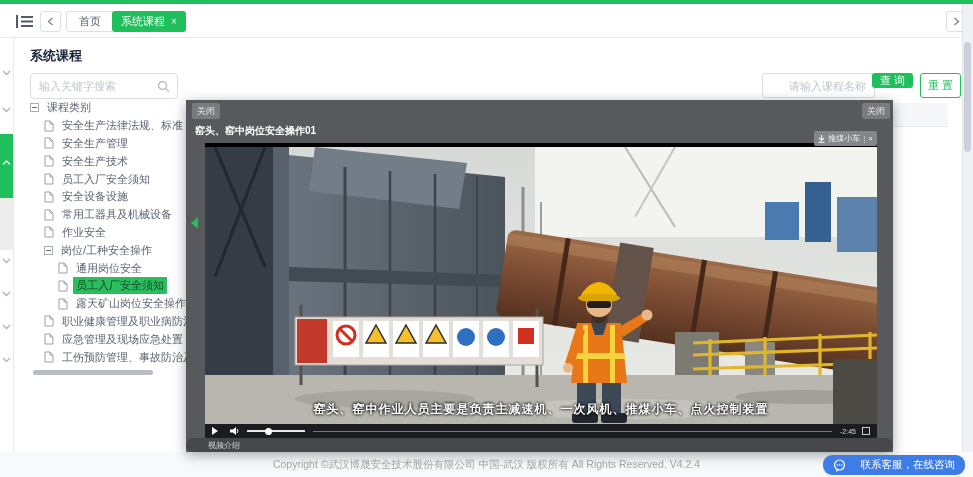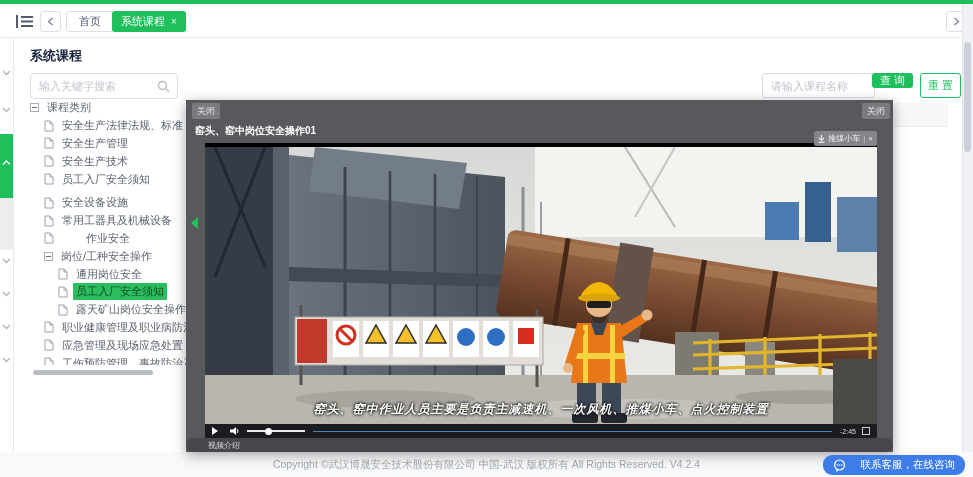--- a/index.html
+++ b/index.html
@@ -44,21 +44,21 @@
   .expander { width:9px; height:9px; border:1px solid #a8adb5; background:#fff; position:relative;
       margin-right:5px; flex:none; }
   .expander::after { content:""; position:absolute; left:1px; right:1px; top:3px; border-top:1px solid #6a6f76; }
   .doc-ic { width:10px; height:12px; margin-right:5px; flex:none; }
   #tree-hscroll { left:33px; top:370px; width:120px; height:5px; background:#b9bcc2; border-radius:3px; }
   #panel-handle { left:191px; top:217px; width:0; height:0; border-top:6px solid transparent;
       border-bottom:6px solid transparent; border-right:7px solid #1fbf5c; z-index:40; }
 
   
   #filter-input { left:762px; top:73px; width:113px; height:25px; border:1px solid #dcdee2; border-radius:3px;
-      font-size:11px; color:#606266; padding:0 8px; outline:none; font-family:inherit; }
+      font-size:11px; color:#606266; padding:0 8px; outline:none; font-family:inherit;text-align:right; }
   #filter-input::placeholder { color:#c0c4cc; }
   #query-btn { left:872px; top:73px; width:41px; height:15px; background:#1fbf5c; border:0; border-radius:3px;
       color:#fff; font-size:11px; cursor:pointer; font-family:inherit; }
   #reset-btn { left:920px; top:73px; width:41px; height:25px; background:#fff; border:1px solid #1fbf5c;
       border-radius:3px; color:#1fbf5c; font-size:11px; cursor:pointer; font-family:inherit; }
 
   
   #list-header { left:205px; top:103px; width:743px; height:24px; background:#f6f7f8; border-bottom:1px solid #e9e9eb; }
 
   
@@ -72,21 +72,21 @@
       display:flex; align-items:center; padding:0 5px; border-radius:2px; cursor:pointer; }
   #close-left { left:6px; top:3px; }
   #close-right { right:3px; top:3px; }
   #video-title { position:absolute; left:9px; top:24px; color:#fff; font-size:10px; font-weight:bold; }
   #download-btn { position:absolute; right:16px; top:31px; height:15px; background:#85868a; color:#f2f2f2;
       font-size:8px; display:flex; align-items:center; gap:3px; padding:0 4px; border-radius:2px; cursor:pointer; z-index:5; }
   #download-btn .sep { opacity:.6; }
   #video-frame { position:absolute; left:19px; top:43px; width:672px; height:295px; background:#000; }
   #scene { position:absolute; left:0; top:4px; width:672px; height:277px; }
   #subtitle { position:absolute; left:0; bottom:20px; width:100%; text-align:center; color:#fff;
-      font-size:12px; font-weight:bold; letter-spacing:1px; text-shadow:0 0 3px #000,0 0 3px #000;font-style:italic; }
+      font-size:12px; font-weight:bold; letter-spacing:1px; text-shadow:0 0 3px #000,0 0 3px #000; }
   #controls { position:absolute; left:0; bottom:0; width:672px; height:14px; background:#1b1c1f;
       display:flex; align-items:center; }
   #play-icon { margin-left:7px; width:0; height:0; border-top:4px solid transparent; border-bottom:4px solid transparent;
       border-left:6px solid #fff; cursor:pointer; }
   #vol-icon { margin-left:12px; width:9px; height:8px; }
   #vol-track { margin-left:8px; width:58px; height:2px; background:#e9e9e9; position:relative; cursor:pointer; }
   #vol-knob { position:absolute; left:18px; top:-2.5px; width:7px; height:7px; border-radius:50%; background:#fff; }
   #seek-track { flex:1; margin:0 8px; height:1px; background:#4c7fb5; cursor:pointer; }
   #time-label { color:#ddd; font-size:7px; margin-right:6px; }
   #fs-icon { width:8px; height:8px; border:1px solid #ccc; margin-right:7px; cursor:pointer; }
@@ -194,35 +194,35 @@
         </svg>
         <span class="tree-label">安全生产技术</span>
       </div>
       <div class="tree-row" style="padding-left: 18px;">
         <svg class="doc-ic" viewBox="0 0 10 12">
           <path d="M1 1 h5 l3 3 v7 h-8 z" fill="#fff" stroke="#9aa1ab" stroke-width="1"></path>
           <path d="M6 1 v3 h3" fill="none" stroke="#9aa1ab" stroke-width="1"></path>
         </svg>
         <span class="tree-label">员工入厂安全须知</span>
       </div>
-      <div class="tree-row" style="padding-left: 18px; margin-top: 6px;">
+      <div class="tree-row" style="padding-left: 18px;">
         <svg class="doc-ic" viewBox="0 0 10 12">
           <path d="M1 1 h5 l3 3 v7 h-8 z" fill="#fff" stroke="#9aa1ab" stroke-width="1"></path>
           <path d="M6 1 v3 h3" fill="none" stroke="#9aa1ab" stroke-width="1"></path>
         </svg>
         <span class="tree-label">安全设备设施</span>
       </div>
       <div class="tree-row" style="padding-left: 18px;">
         <svg class="doc-ic" viewBox="0 0 10 12">
           <path d="M1 1 h5 l3 3 v7 h-8 z" fill="#fff" stroke="#9aa1ab" stroke-width="1"></path>
           <path d="M6 1 v3 h3" fill="none" stroke="#9aa1ab" stroke-width="1"></path>
         </svg>
         <span class="tree-label">常用工器具及机械设备</span>
       </div>
-      <div class="tree-row" style="padding-left: 18px; gap: 24px;">
+      <div class="tree-row" style="padding-left: 18px;">
         <svg class="doc-ic" viewBox="0 0 10 12">
           <path d="M1 1 h5 l3 3 v7 h-8 z" fill="#fff" stroke="#9aa1ab" stroke-width="1"></path>
           <path d="M6 1 v3 h3" fill="none" stroke="#9aa1ab" stroke-width="1"></path>
         </svg>
         <span class="tree-label">作业安全</span>
       </div>
       <div class="tree-row" style="padding-left: 18px;">
         <span class="expander"></span>
         <span class="tree-label">岗位/工种安全操作</span>
       </div>

